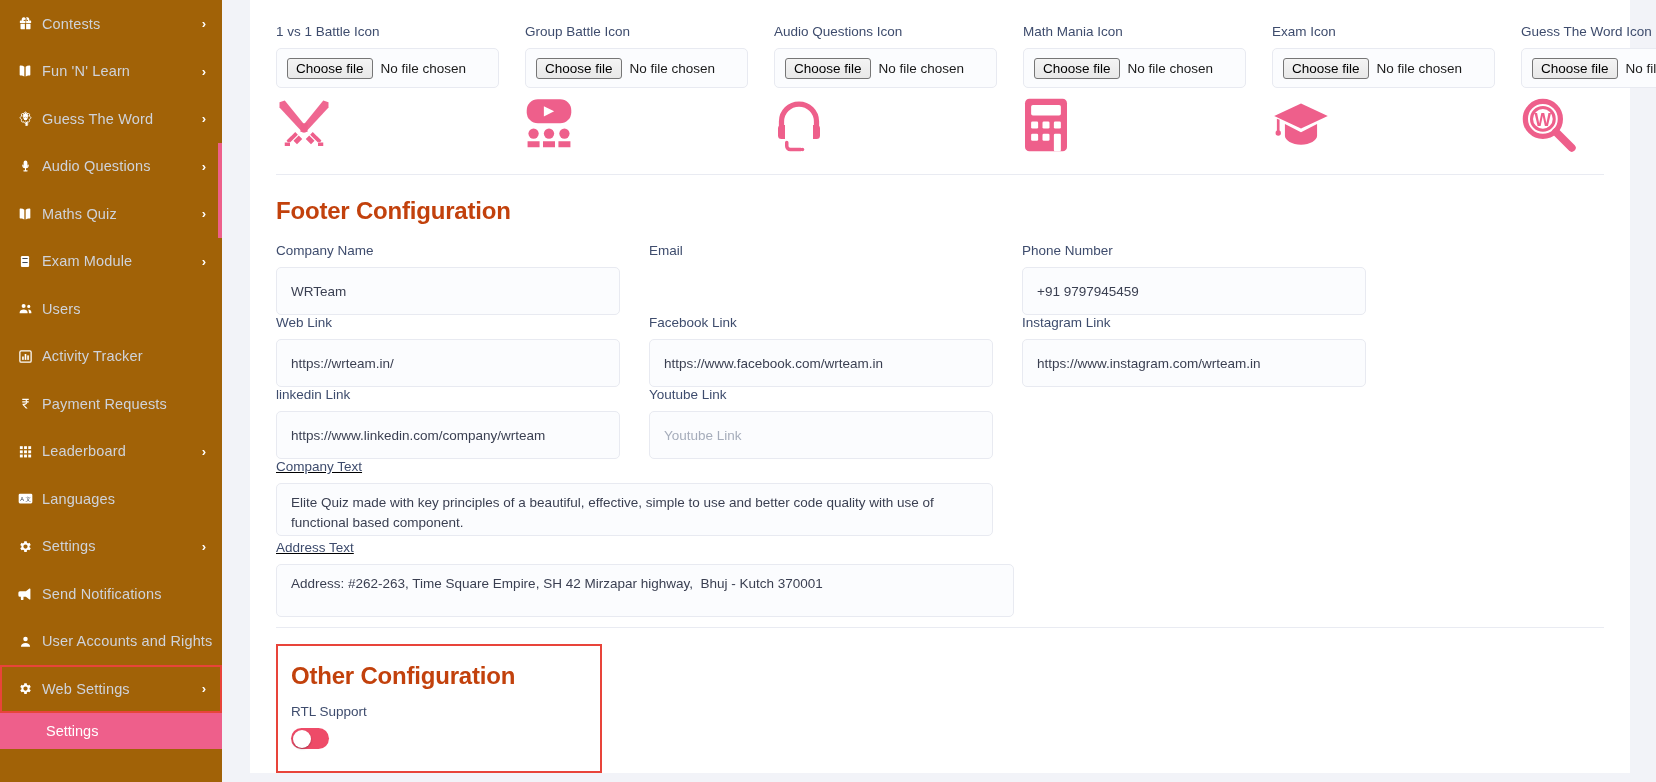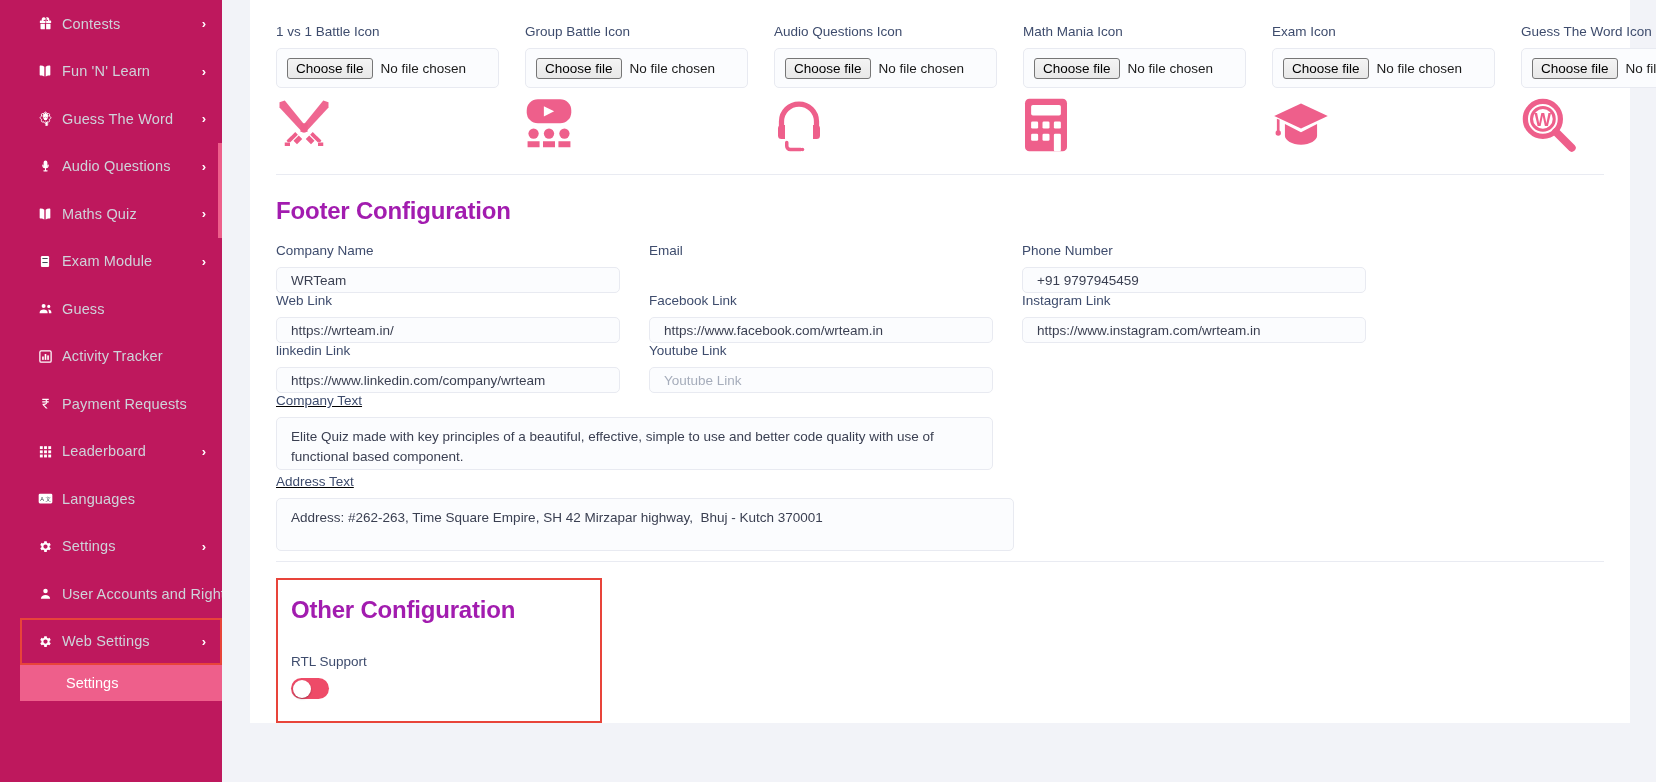--- a/index.html
+++ b/index.html
@@ -7,24 +7,23 @@
     width: 1656px; height: 782px;
     overflow: hidden;
     font-family: "Liberation Sans", sans-serif;
     background: #f2f3f8;
   }
   .app { display: flex; width: 1656px; height: 782px; }
 
   
   .sidebar {
     width: 222px; min-width: 222px; height: 782px;
-    background: #be185d;
+    background: #a16207;
     overflow: hidden;
     position: relative;
-    padding-left: 20px;
   }
   .nav-item {
     display: flex; align-items: center;
     height: 47.5px;
     padding: 0 14px 0 10px;
     color: #cfd3da;
     font-size: 14.5px;
     position: relative;
     cursor: pointer;
   }
@@ -106,37 +105,37 @@
     color: #000;
     margin-right: 8px;
     font-family: "Liberation Sans", sans-serif;
   }
   .file-none { color: #1b1b1b; font-size: 13.5px; }
   .icon-preview { height: 62px; margin-top: 6px; display:flex; align-items:center; }
   .icon-preview svg { display:block; }
 
   
   .sec-title {
-    font-size: 24px; font-weight: bold; color: #a21caf;
+    font-size: 24px; font-weight: bold; color: #c2410c;
     letter-spacing: -0.2px;
   }
   .divider { height: 1px; background: #e9ebf2; }
 
   .footer-sec { padding-top: 22px; }
   .form-grid {
     display: flex; flex-wrap: wrap;
     margin-top: 18px;
   }
   .f-col { width: 373px; padding-right: 29px; margin-bottom: 0; }
   .f-col.wide { width: 746px; text-decoration: underline; }
   .f-input {
     border: 1px solid #e8eaf1;
     background: #fbfcfe;
     border-radius: 5px;
-    height: 26px;
+    height: 48px;
     width: 100%;
     padding: 0 14px;
     font-size: 13.5px;
     color: #3a3f51;
     font-family: "Liberation Sans", sans-serif;
     outline: none;
   }
   .f-input::placeholder { color: #a6adbb; }
   .f-area {
     border: 1px solid #e8eaf1;
@@ -154,21 +153,21 @@
     overflow: hidden;
   }
 
   
   .other-wrap {
     margin-top: 16px;
     border: 2px solid #e8443a;
     width: 326px;
     padding: 16px 0 22px 13px;
   }
-  .rtl-label { font-size: 13.5px; color: #3e4c6d; margin-top: 30px; }
+  .rtl-label { font-size: 13.5px; color: #3e4c6d; margin-top: 14px; }
   .toggle {
     margin-top: 9px;
     width: 38px; height: 21px;
     border-radius: 11px;
     background: #ee4b68;
     position: relative;
     cursor: pointer;
     display: block;
   }
   .toggle .knob {
@@ -245,21 +244,21 @@
         </div>
         <div class="nav-item">
           <span class="ni-icon">
             <svg width="17" height="15" viewBox="0 0 24 24">
               <circle cx="9" cy="8" r="3.2"></circle>
               <circle cx="17.2" cy="8.6" r="2.5"></circle>
               <path d="M2.6 18.5c0-3 2.9-4.8 6.4-4.8s6.4 1.8 6.4 4.8v1.2H2.6v-1.2z"></path>
               <path d="M16.4 13.6c3 .2 5 1.9 5 4.3v1.8h-4v-1.2c0-1.9-.4-3.5-1-4.9z"></path>
             </svg>
           </span>
-          <span class="ni-label">Guess</span>
+          <span class="ni-label">Users</span>
         </div>
         <div class="nav-item">
           <span class="ni-icon">
             <svg width="15" height="15" viewBox="0 0 24 24">
               <rect x="3" y="3" width="18" height="18" rx="2" fill="none" stroke="#fff" stroke-width="2"></rect>
               <rect x="6.6" y="12" width="2.6" height="5.4"></rect>
               <rect x="10.7" y="8" width="2.6" height="9.4"></rect>
               <rect x="14.8" y="10.2" width="2.6" height="7.2"></rect>
             </svg>
           </span>
@@ -301,20 +300,28 @@
           <span class="ni-label">Languages</span>
         </div>
         <div class="nav-item">
           <span class="ni-icon">
             <svg width="15" height="15" viewBox="0 0 24 24">
               <path d="M19.4 13a7.6 7.6 0 0 0 0-2l2-1.6-2-3.4-2.4 1a7.5 7.5 0 0 0-1.7-1L15 3.4h-4l-.3 2.6c-.6.2-1.2.6-1.7 1l-2.4-1-2 3.4L6.6 11a7.6 7.6 0 0 0 0 2l-2 1.6 2 3.4 2.4-1c.5.4 1 .8 1.7 1l.3 2.6h4l.3-2.6c.6-.2 1.2-.6 1.7-1l2.4 1 2-3.4-2-1.6zM13 15.4a3.4 3.4 0 1 1 0-6.8 3.4 3.4 0 0 1 0 6.8z" transform="translate(-1,0)"></path>
             </svg>
           </span>
           <span class="ni-label">Settings</span>
           <span class="ni-caret">›</span>
+        </div>
+        <div class="nav-item">
+          <span class="ni-icon">
+            <svg width="16" height="14" viewBox="0 0 24 22">
+              <path d="M20.5 3.2v15.6c0 .8-.9 1.2-1.5.7l-5.6-4.3H9.6v4a1.4 1.4 0 0 1-1.4 1.4H6.9a1.4 1.4 0 0 1-1.4-1.4v-4H4A2.4 2.4 0 0 1 1.6 12.8V9.2A2.4 2.4 0 0 1 4 6.8h9.4L19 2.5c.6-.5 1.5-.1 1.5.7z"></path>
+            </svg>
+          </span>
+          <span class="ni-label">Send Notifications</span>
         </div>
         <div class="nav-item">
           <span class="ni-icon">
             <svg width="13" height="15" viewBox="0 0 24 24">
               <circle cx="12" cy="7.2" r="4.2"></circle>
               <path d="M3.6 21.2c0-4 3.8-6.6 8.4-6.6s8.4 2.6 8.4 6.6v.6H3.6v-.6z"></path>
             </svg>
           </span>
           <span class="ni-label">User Accounts and Rights</span>
         </div>

